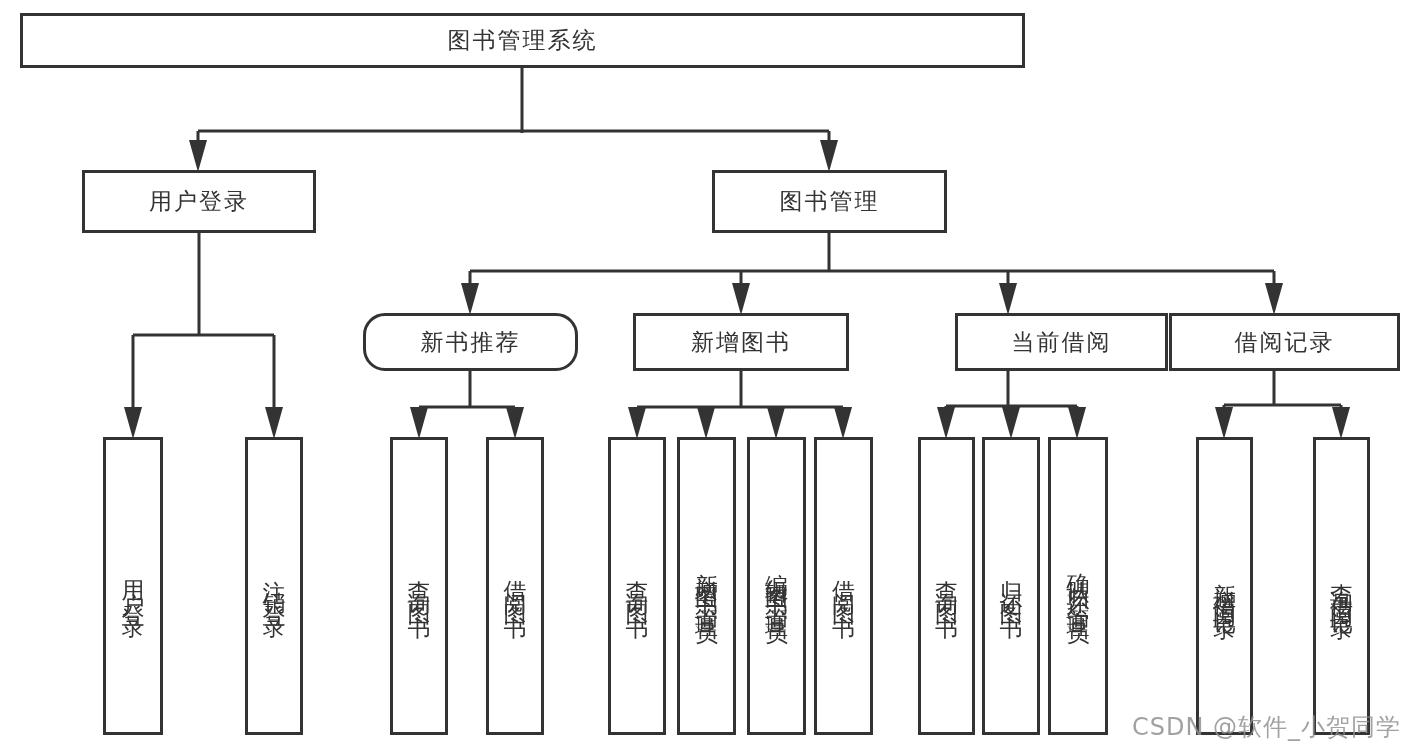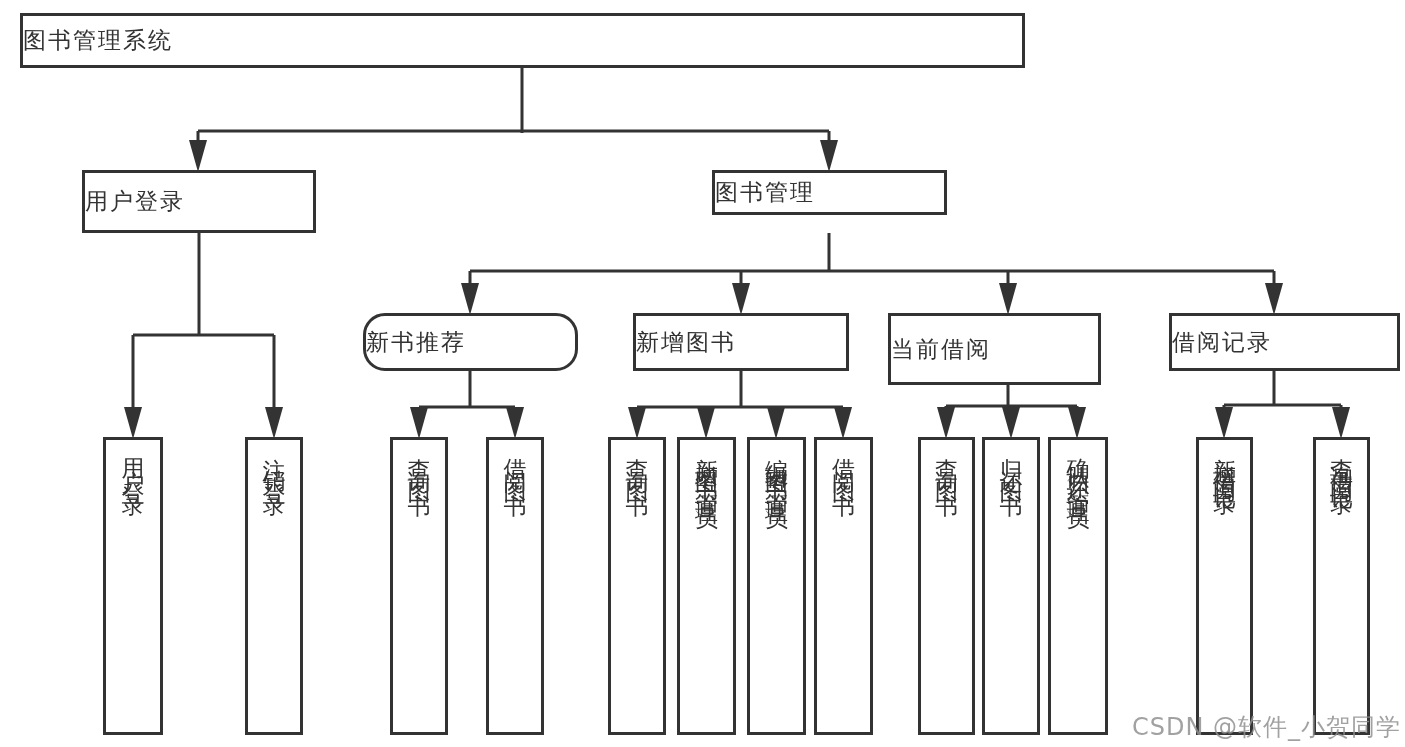--- a/index.html
+++ b/index.html
@@ -18,21 +18,21 @@
     width: 1405px; height: 747px;
     z-index: 1;
   }
   .node {
     position: absolute;
     box-sizing: border-box;
     border: 3px solid #333333;
     background: #ffffff;
     display: flex;
     align-items: center;
-    justify-content: flex-start;
+    justify-content: center;
     z-index: 2;
     font-size: 23px;
     letter-spacing: 2px;
     line-height: 1;
     white-space: nowrap;
   }
   .leaf {
     writing-mode: vertical-rl;
     text-orientation: mixed;
     letter-spacing: 12px;
@@ -92,31 +92,31 @@
     </g>
   </svg>
 
   <div class="node" style="left:20px; top:13px; width:1005px; height:55px;">
     <span>图书管理系统</span>
   </div>
 
   <div class="node" style="left:82px; top:170px; width:234px; height:63px;">
     <span>用户登录</span>
   </div>
-  <div class="node" style="left:712px; top:170px; width:235px; height:45px;">
+  <div class="node" style="left:712px; top:170px; width:235px; height:63px;">
     <span>图书管理</span>
   </div>
 
   <div class="node" style="left:363px; top:313px; width:215px; height:58px;border-radius:22px;">
     <span>新书推荐</span>
   </div>
   <div class="node" style="left:633px; top:313px; width:216px; height:58px;">
     <span>新增图书</span>
   </div>
-  <div class="node" style="left:888px; top:313px; width:213px; height:72px;">
+  <div class="node" style="left:955px; top:313px; width:213px; height:58px;">
     <span>当前借阅</span>
   </div>
   <div class="node" style="left:1169px; top:313px; width:231px; height:58px;">
     <span>借阅记录</span>
   </div>
 
   <div class="node leaf" style="left:103px; top:437px; width:60px; height:298px;">
     <span>用户登录</span>
   </div>
   <div class="node leaf" style="left:245px; top:437px; width:58px; height:298px;">

